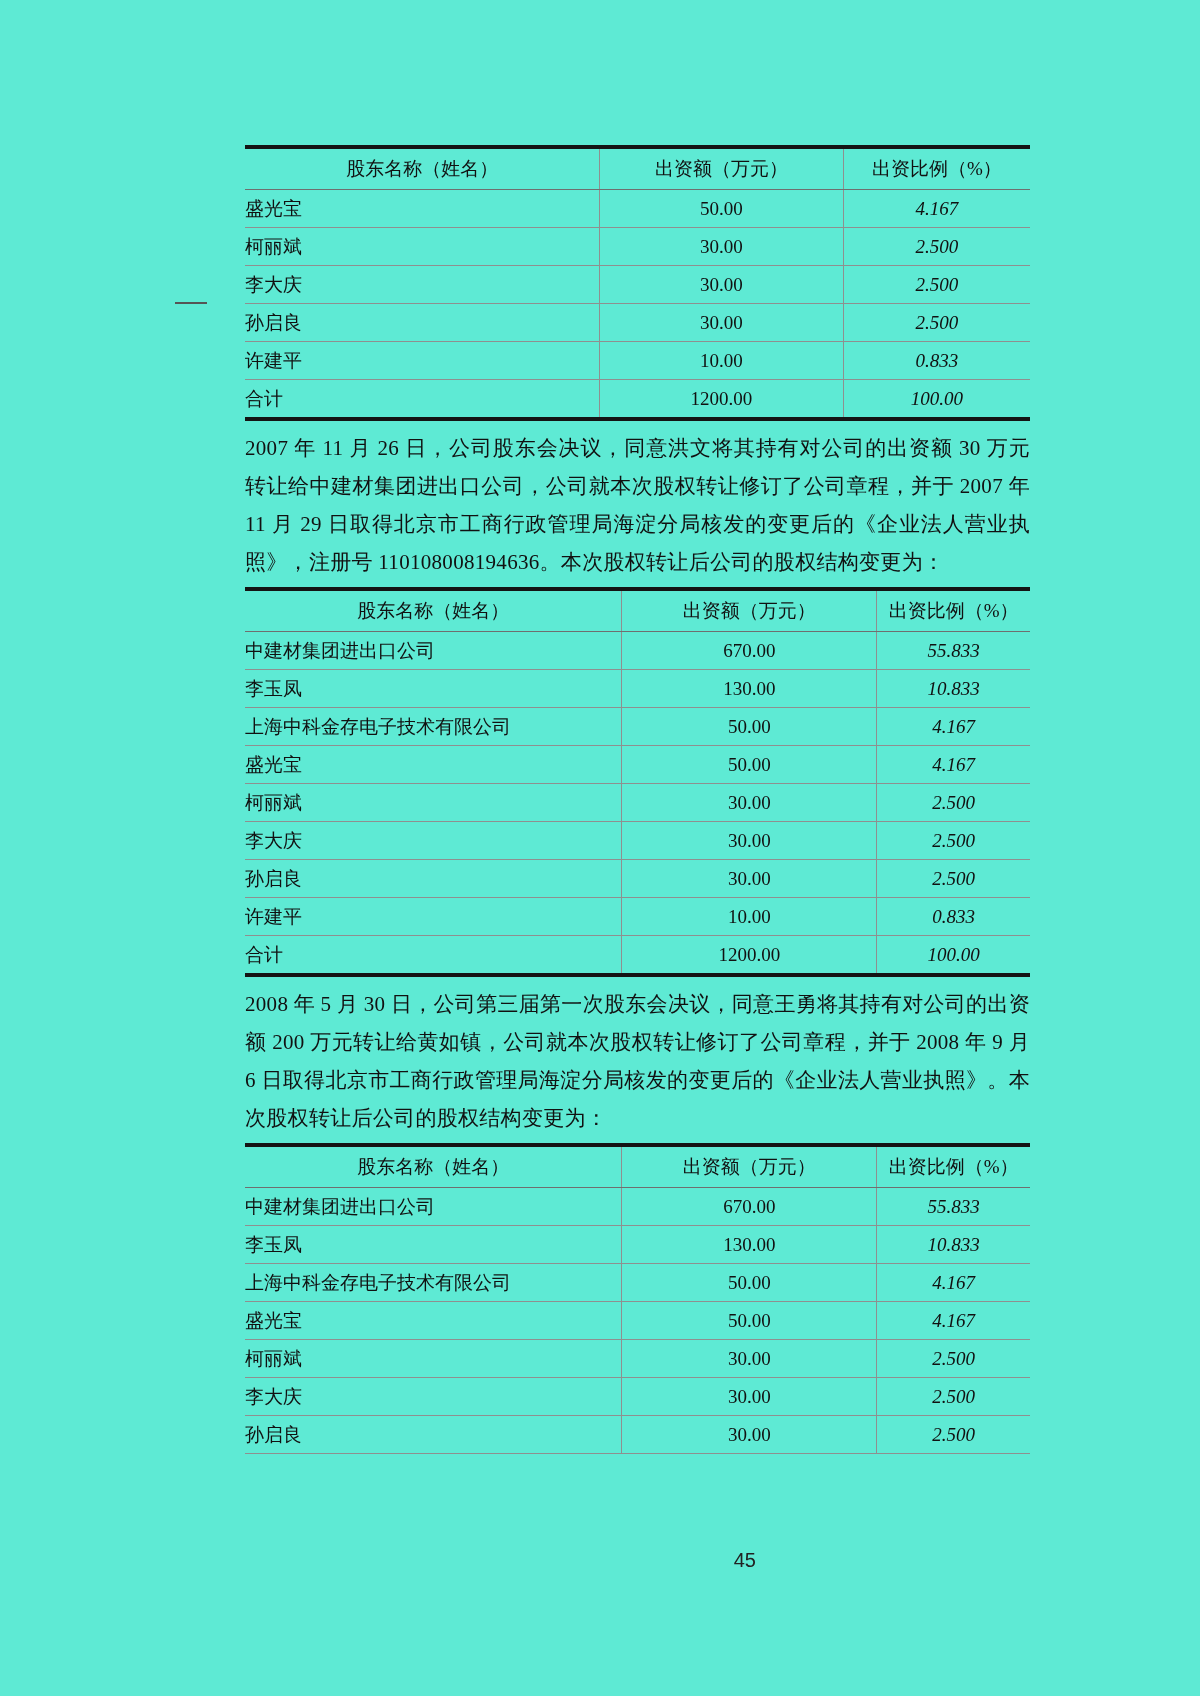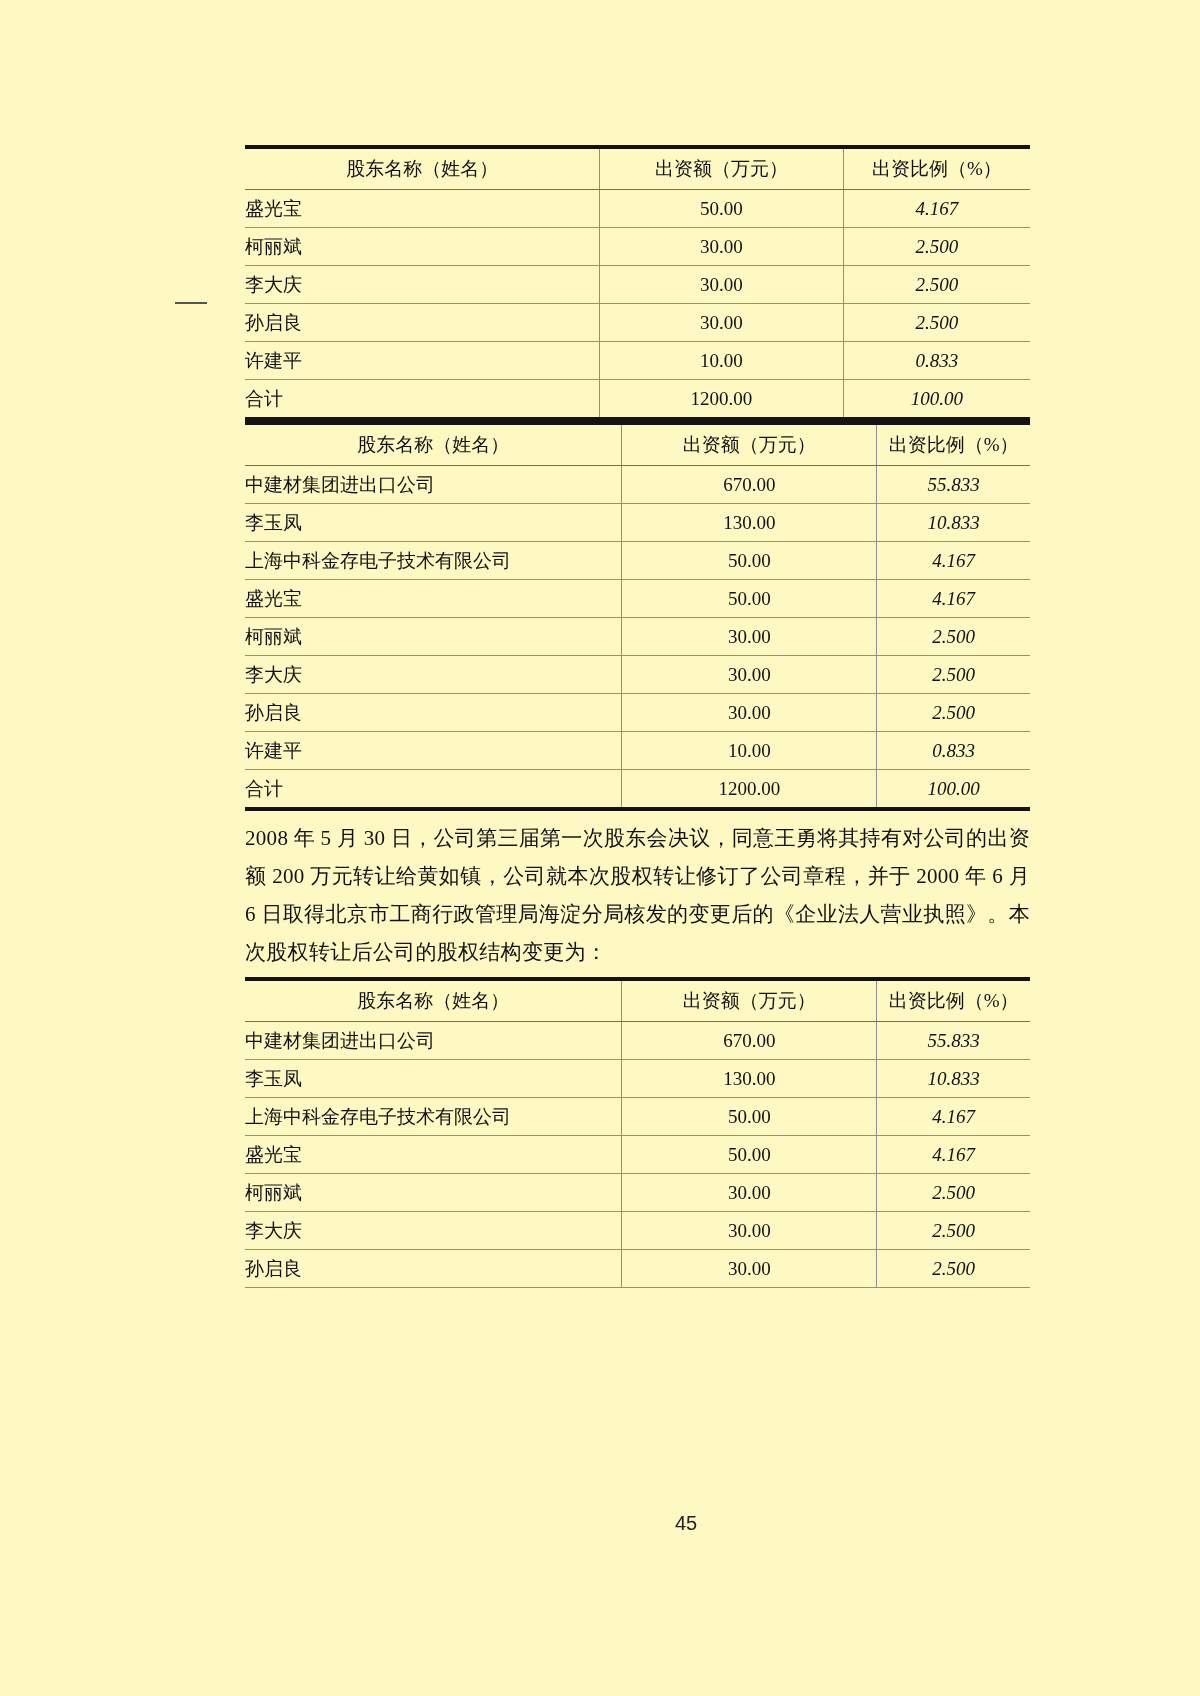--- a/index.html
+++ b/index.html
@@ -1,20 +1,20 @@
 <!DOCTYPE html>
 <html><head>
 <meta charset="utf-8">
 <style>
   html,body{margin:0;padding:0;background:#ffffff;}
   .page{
     position:relative;
     width:1200px;
     height:1696px;
-    background:#fef9c3;
+    background:#5eead4;
     font-family:"Liberation Serif","DejaVu Serif",serif;
     color:#111;
     overflow:hidden;
   }
   .margin-dash{
     position:absolute;
     left:175px;top:302px;
     width:32px;height:2px;
     background:#555;
   }
@@ -57,23 +57,23 @@
   tr.total td.name{text-align:left;padding-left:0;}
   .para{
     margin:8px 0 6px 0;
     font-size:21px;
     line-height:38px;
     text-align:justify;
     letter-spacing:0.3px;
   }
   .pagenum{
     position:absolute;
-    left:616px;top:1512px;
+    left:616px;top:1549px;
     width:140px;
-    text-align:center;
+    text-align:right;
     font-family:"Liberation Sans","DejaVu Sans",sans-serif;
     font-size:20px;
     color:#222;
   }
 </style>
 </head>
 <body>
 
 <div class="page">
   <div class="margin-dash"></div>
@@ -119,20 +119,21 @@
               <td class="ratio">0.833</td>
             </tr>
             <tr class="total">
               <td class="name">合计</td>
               <td class="amount">1200.00</td>
               <td class="ratio">100.00</td>
             </tr>
           </tbody>
         </table>
       </div>
+    <p class="para">2007 年 11 月 26 日，公司股东会决议，同意洪文将其持有对公司的出资额 30 万元转让给中建材集团进出口公司，公司就本次股权转让修订了公司章程，并于 2007 年 11 月 29 日取得北京市工商行政管理局海淀分局核发的变更后的《企业法人营业执照》，注册号 110108008194636。本次股权转让后公司的股权结构变更为：</p>
     <div class="tbl-host">
         <table class="stk thick-bottom">
           <colgroup>
             <col style="width: 48%;">
             <col style="width: 32.5%;">
             <col style="width: 19.5%;">
           </colgroup>
           <thead>
             <tr>
               <th>股东名称（姓名）</th>
@@ -182,21 +183,21 @@
               <td class="ratio">0.833</td>
             </tr>
             <tr class="total">
               <td class="name">合计</td>
               <td class="amount">1200.00</td>
               <td class="ratio">100.00</td>
             </tr>
           </tbody>
         </table>
       </div>
-    <p class="para">2008 年 5 月 30 日，公司第三届第一次股东会决议，同意王勇将其持有对公司的出资额 200 万元转让给黄如镇，公司就本次股权转让修订了公司章程，并于 2000 年 6 月 6 日取得北京市工商行政管理局海淀分局核发的变更后的《企业法人营业执照》。本次股权转让后公司的股权结构变更为：</p>
+    <p class="para">2008 年 5 月 30 日，公司第三届第一次股东会决议，同意王勇将其持有对公司的出资额 200 万元转让给黄如镇，公司就本次股权转让修订了公司章程，并于 2008 年 9 月 6 日取得北京市工商行政管理局海淀分局核发的变更后的《企业法人营业执照》。本次股权转让后公司的股权结构变更为：</p>
     <div class="tbl-host">
         <table class="stk cut">
           <colgroup>
             <col style="width: 48%;">
             <col style="width: 32.5%;">
             <col style="width: 19.5%;">
           </colgroup>
           <thead>
             <tr>
               <th>股东名称（姓名）</th>

